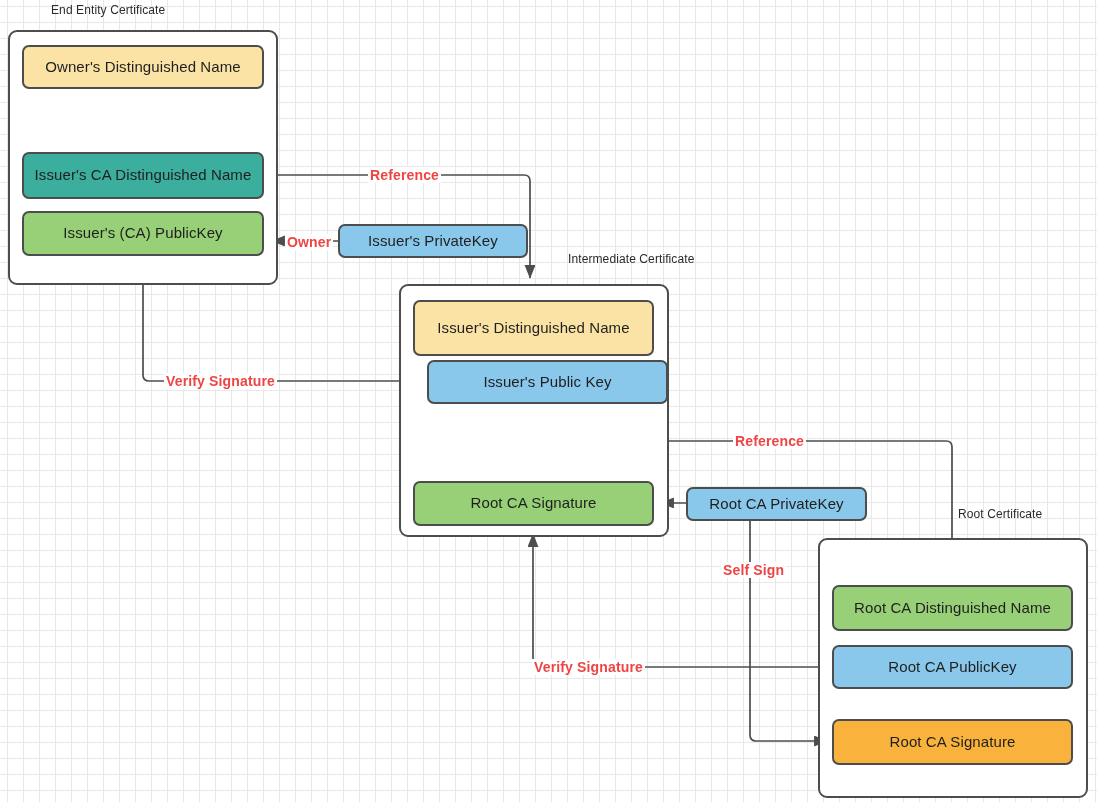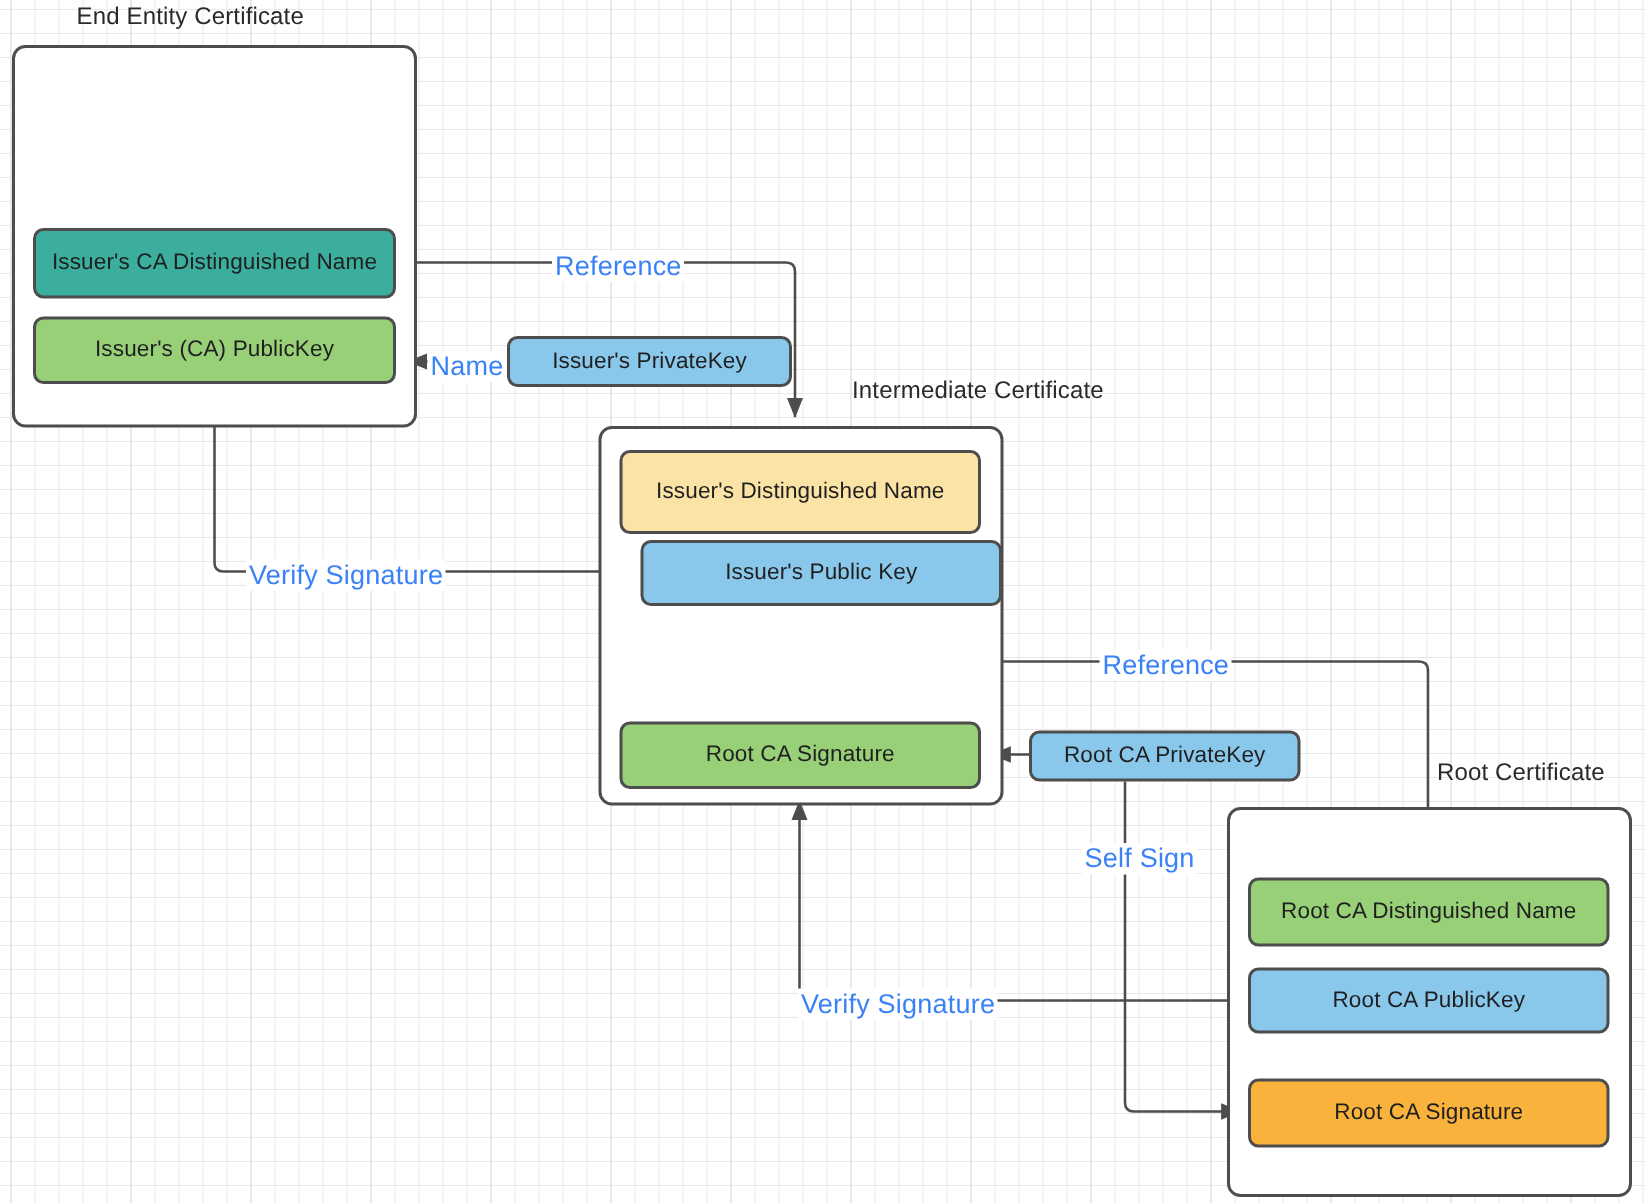--- a/index.html
+++ b/index.html
@@ -31,21 +31,21 @@
   }
   .container-box {
     position: absolute;
     background: #ffffff;
     border: 2px solid #4d4d4d;
     border-radius: 9px;
     box-sizing: border-box;
   }
   .group-title {
     position: absolute;
-    font-size: 16px;
+    font-size: 12px;
     color: #2a2a2a;
     white-space: nowrap;
     letter-spacing: 0.1px;
   }
   .node {
     position: absolute;
     box-sizing: border-box;
     border: 2px solid #4d4d4d;
     border-radius: 7px;
     display: flex;
@@ -53,23 +53,23 @@
     justify-content: center;
     text-align: center;
     font-size: 15px;
     line-height: 1.12;
     color: #1f1f1f;
     padding: 2px 6px;
     letter-spacing: 0.1px;
   }
   .edge-label {
     position: absolute;
-    font-size: 18px;
-    font-weight: normal;
-    color: #3b82f6;
+    font-size: 14px;
+    font-weight: bold;
+    color: #ef4444;
     background: #ffffff;
     padding: 0 2px;
     white-space: nowrap;
     letter-spacing: 0.15px;
   }
 </style>
 </head>
 <body>
 
 <div id="canvas">
@@ -93,20 +93,21 @@
 
     <path d="M750,521 L750,735 Q750,741 756,741 L827,741" fill="none" stroke="#4d4d4d" stroke-width="1.7" marker-end="url(#arrow)"></path>
 
     <path d="M832,667 L539,667 Q533,667 533,661 L533,534" fill="none" stroke="#4d4d4d" stroke-width="1.7" marker-end="url(#arrow)"></path>
   </svg>
 
   <div class="group-title" style="left:51px; top:3px;">End Entity Certificate</div>
 
   <div class="container-box" style="left:8px; top:30px; width:270px; height:255px;"></div>
 
+  <div class="node" style="left:22px; top:45px; width:242px; height:44px; background:#FAE3A4;">Owner's Distinguished Name</div>
 
 
   <div class="node" style="left:22px; top:152px; width:242px; height:47px; background:#3BAE9D;">Issuer's CA Distinguished Name</div>
 
   <div class="node" style="left:22px; top:211px; width:242px; height:45px; background:#97D077;">Issuer's (CA) PublicKey</div>
 
   <div class="node" style="left:338px; top:224px; width:190px; height:34px; background:#89C7EB;">Issuer's PrivateKey</div>
 
   <div class="group-title" style="left:568px; top:252px;">Intermediate Certificate</div>
 
@@ -126,21 +127,21 @@
   <div class="container-box" style="left:818px; top:538px; width:270px; height:260px;"></div>
 
   <div class="node" style="left:832px; top:585px; width:241px; height:46px; background:#97D077;">Root CA Distinguished Name</div>
 
   <div class="node" style="left:832px; top:645px; width:241px; height:44px; background:#89C7EB;">Root CA PublicKey</div>
 
   <div class="node" style="left:832px; top:719px; width:241px; height:46px; background:#F9B23B;">Root CA Signature</div>
 
   <div class="edge-label" style="left:368px; top:167px;">Reference</div>
 
-  <div class="edge-label" style="left:285px; top:234px;">Name</div>
+  <div class="edge-label" style="left:285px; top:234px;">Owner</div>
 
   <div class="edge-label" style="left:164px; top:373px;">Verify Signature</div>
 
   <div class="edge-label" style="left:733px; top:433px;">Reference</div>
 
   <div class="edge-label" style="left:721px; top:562px;">Self Sign</div>
 
   <div class="edge-label" style="left:532px; top:659px;">Verify Signature</div>
 
 </div>

